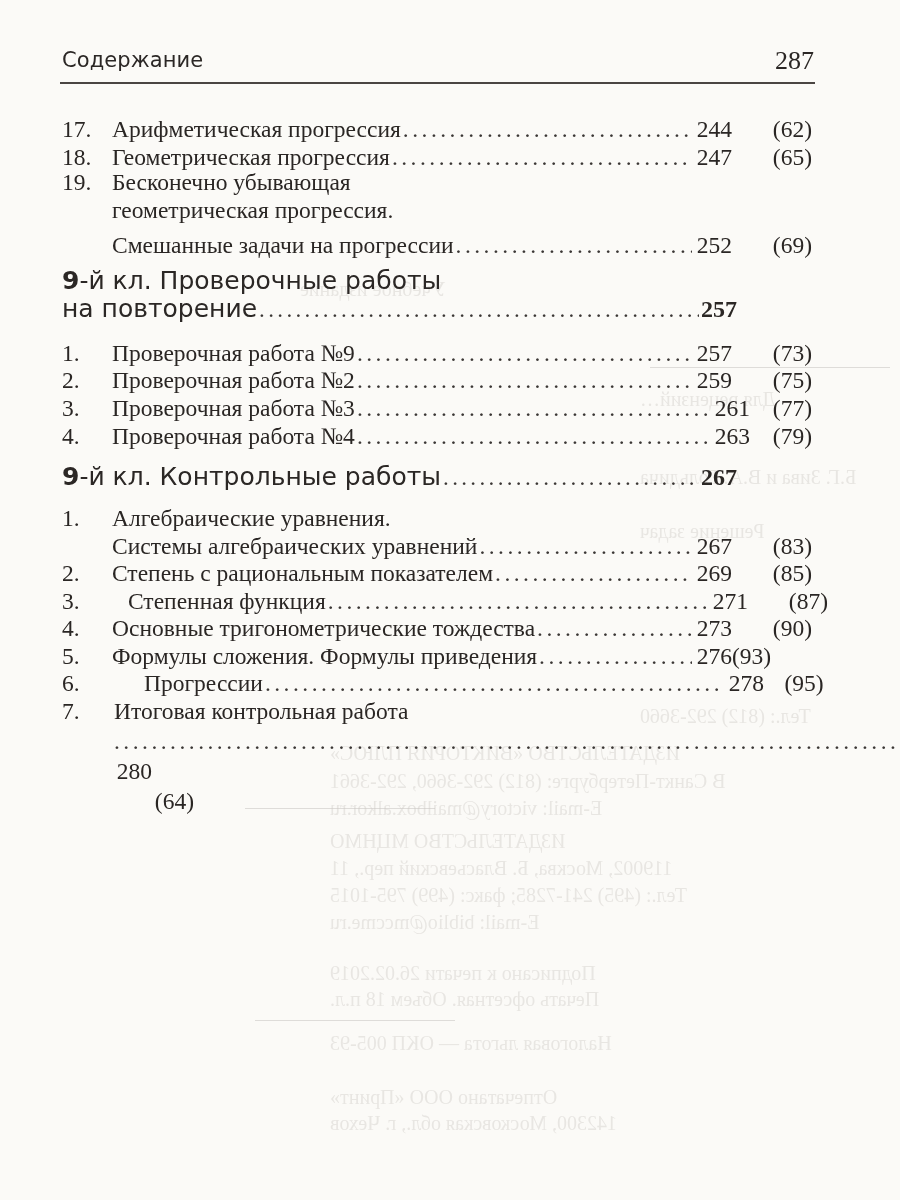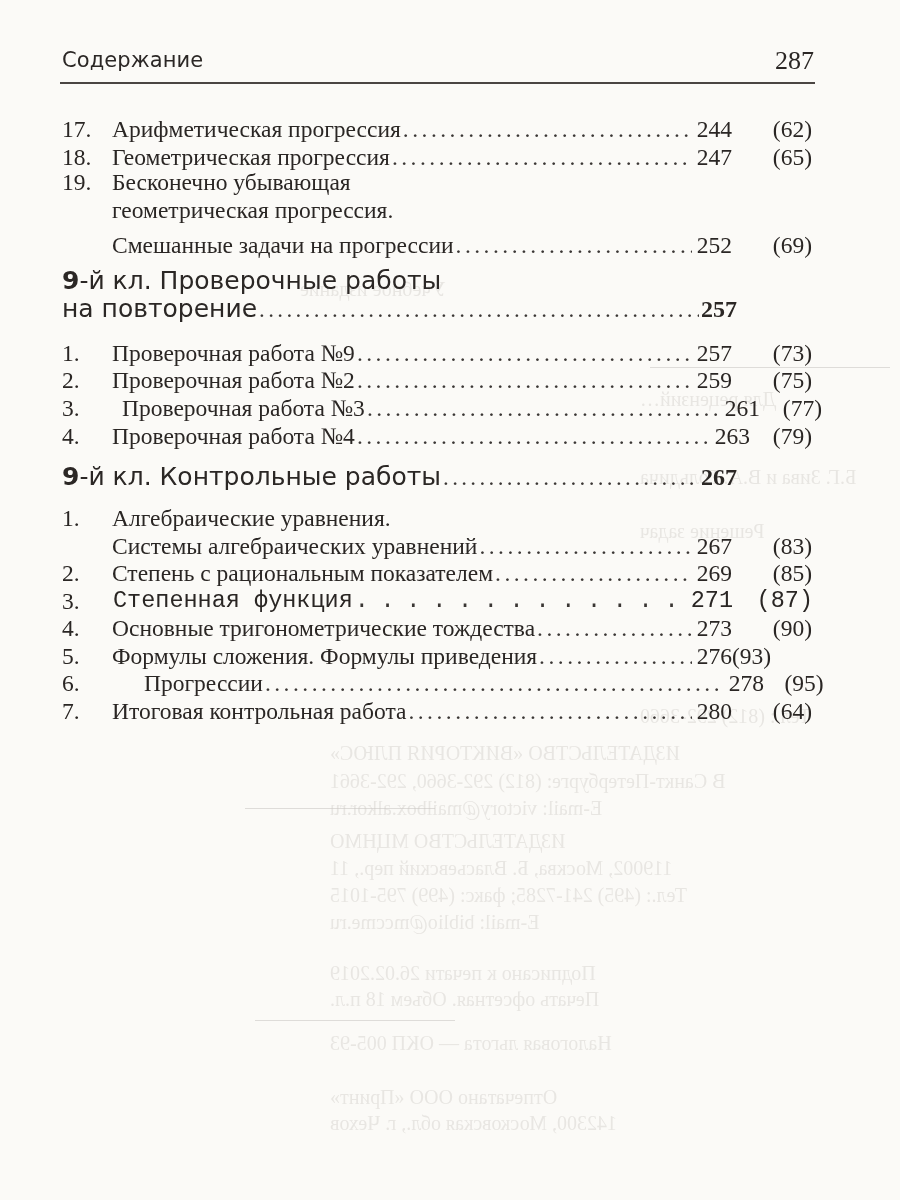--- a/index.html
+++ b/index.html
@@ -133,21 +133,21 @@
     <span class="num">2.</span>
     <div class="txt" style="left:50px;width:700px;">
       <span>Проверочная работа №2</span>
       <span class="lead"></span>
       <span class="pg">259</span>
       <span style="display:inline-block;width:80px;text-align:right;">(75)</span>
     </div>
   </div>
   <div class="row" style="top:393px;">
     <span class="num">3.</span>
-    <div class="txt" style="left:60px;width:700px;">
+    <div class="txt" style="left:50px;width:700px;">
       <span>Проверочная работа №3</span>
       <span class="lead"></span>
       <span class="pg">261</span>
       <span style="display:inline-block;width:62px;text-align:right;">(77)</span>
     </div>
   </div>
   <div class="row" style="top:421px;">
     <span class="num">4.</span>
     <div class="txt" style="left:50px;width:700px;">
       <span>Проверочная работа №4</span>
@@ -183,21 +183,21 @@
     <span class="num">2.</span>
     <div class="txt" style="left:50px;width:700px;">
       <span>Степень с рациональным показателем</span>
       <span class="lead"></span>
       <span class="pg">269</span>
       <span style="display:inline-block;width:80px;text-align:right;">(85)</span>
     </div>
   </div>
   <div class="row" style="top:586px;">
     <span class="num">3.</span>
-    <div class="txt" style="left:51px;width:700px;font-family:Liberation Mono, monospace;">
+    <div class="txt" style="left:66px;width:700px;">
       <span>Степенная функция</span>
       <span class="lead"></span>
       <span class="pg">271</span>
       <span style="display:inline-block;width:80px;text-align:right;">(87)</span>
     </div>
   </div>
   <div class="row" style="top:613px;">
     <span class="num">4.</span>
     <div class="txt" style="left:50px;width:700px;">
       <span>Основные тригонометрические тождества</span>
@@ -219,21 +219,21 @@
     <span class="num">6.</span>
     <div class="txt" style="left:50px;width:700px;margin-left:32px;">
       <span>Прогрессии</span>
       <span class="lead"></span>
       <span class="pg">278</span>
       <span style="display:inline-block;width:80px;text-align:center;">(95)</span>
     </div>
   </div>
   <div class="row" style="top:696px;">
     <span class="num">7.</span>
-    <div class="txt" style="left:50px;width:700px;">
+    <div class="txt" style="left:50px;width:700px;flex-direction:column;">
       <span>Итоговая контрольная работа</span>
       <span class="lead"></span>
       <span class="pg">280</span>
       <span style="display:inline-block;width:80px;text-align:right;">(64)</span>
     </div>
   </div>
 
 </div>
 
 </body></html>

